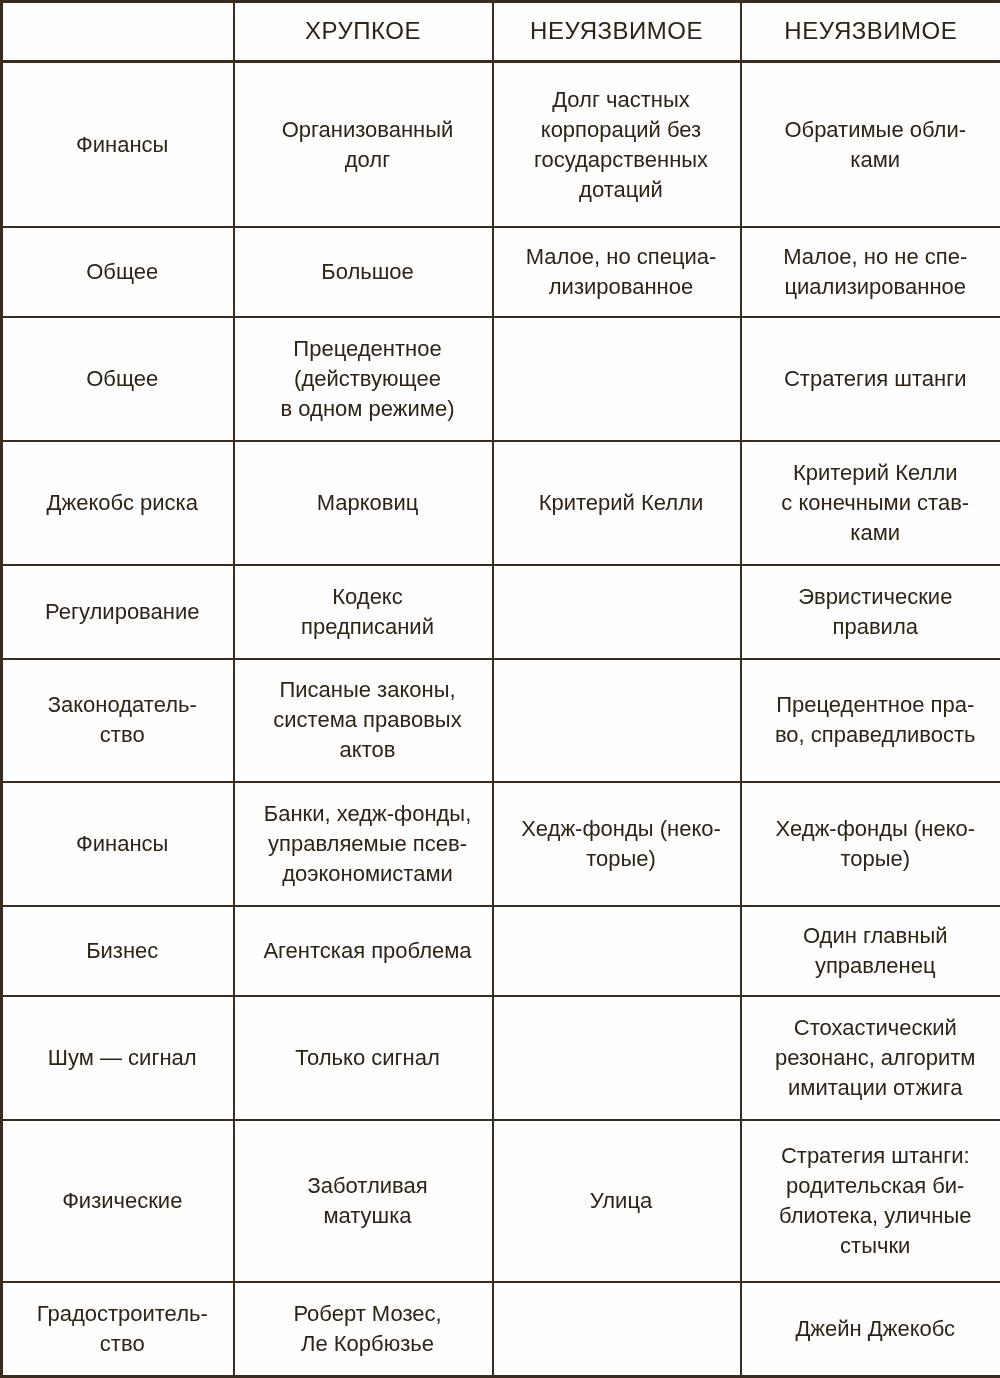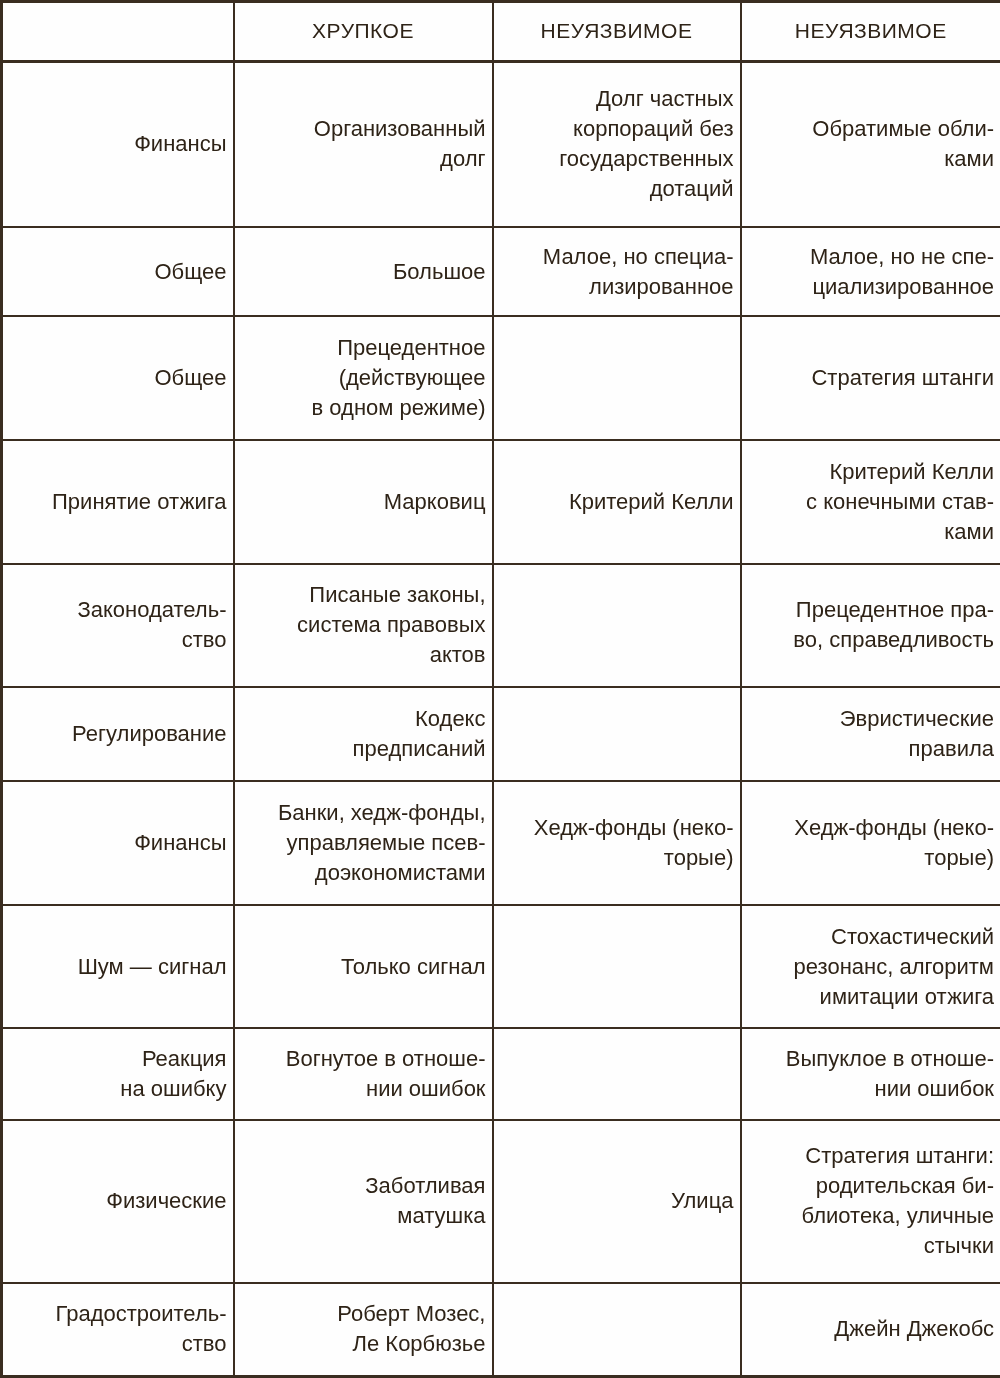--- a/index.html
+++ b/index.html
@@ -24,30 +24,30 @@
   }
   table.taleb td, table.taleb th {
     border: 2px solid #3a2d20;
     vertical-align: middle;
     box-sizing: border-box;
     white-space: pre-line;
     overflow: hidden;
   }
   table.taleb th {
     font-weight: normal;
-    font-size: 21px;
+    font-size: 24px;
     letter-spacing: 0.5px;
     text-align: center;
     padding: 4px 4px;
     border-bottom: 3px solid #3a2d20;
   }
   table.taleb td {
     font-size: 22px;
     line-height: 30px;
-    text-align: right;
+    text-align: center;
     padding: 8px 6px 8px 15px;
   }
   table.taleb td.cat {
   }
 </style>
 </head>
 <body>
 
 <div class="page">
   <table class="taleb">
@@ -85,71 +85,69 @@
     </tr>
     <tr style="height:108px">
       <td class="cat">Общее</td>
       <td>Прецедентное
 (действующее
 в одном режиме)</td>
       <td></td>
       <td>Стратегия штанги</td>
     </tr>
     <tr style="height:104px">
-      <td class="cat">Принятие отжига</td>
+      <td class="cat">Джекобс риска</td>
       <td>Марковиц</td>
       <td>Критерий Келли</td>
       <td>Критерий Келли
 с конечными став-
 ками</td>
+    </tr>
+    <tr style="height:82px">
+      <td class="cat">Регулирование</td>
+      <td>Кодекс
+предписаний</td>
+      <td></td>
+      <td>Эвристические
+правила</td>
     </tr>
     <tr style="height:103px">
       <td class="cat">Законодатель-
 ство</td>
       <td>Писаные законы,
 система правовых
 актов</td>
       <td></td>
       <td>Прецедентное пра-
 во, справедливость</td>
     </tr>
-    <tr style="height:82px">
-      <td class="cat">Регулирование</td>
-      <td>Кодекс
-предписаний</td>
-      <td></td>
-      <td>Эвристические
-правила</td>
-    </tr>
     <tr style="height:107px">
       <td class="cat">Финансы</td>
       <td>Банки, хедж-фонды,
 управляемые псев-
 доэкономистами</td>
       <td>Хедж-фонды (неко-
 торые)</td>
       <td>Хедж-фонды (неко-
 торые)</td>
     </tr>
+    <tr style="height:74px">
+      <td class="cat">Бизнес</td>
+      <td>Агентская проблема</td>
+      <td></td>
+      <td>Один главный
+управленец</td>
+    </tr>
     <tr style="height:107px">
       <td class="cat">Шум — сигнал</td>
       <td>Только сигнал</td>
       <td></td>
       <td>Стохастический
 резонанс, алгоритм
 имитации отжига</td>
-    </tr>
-    <tr style="height:80px">
-      <td class="cat">Реакция
-на ошибку</td>
-      <td>Вогнутое в отноше-
-нии ошибок</td>
-      <td></td>
-      <td>Выпуклое в отноше-
-нии ошибок</td>
     </tr>
     <tr style="height:142px">
       <td class="cat">Физические</td>
       <td>Заботливая
 матушка</td>
       <td>Улица</td>
       <td>Стратегия штанги:
 родительская би-
 блиотека, уличные
 стычки</td>

